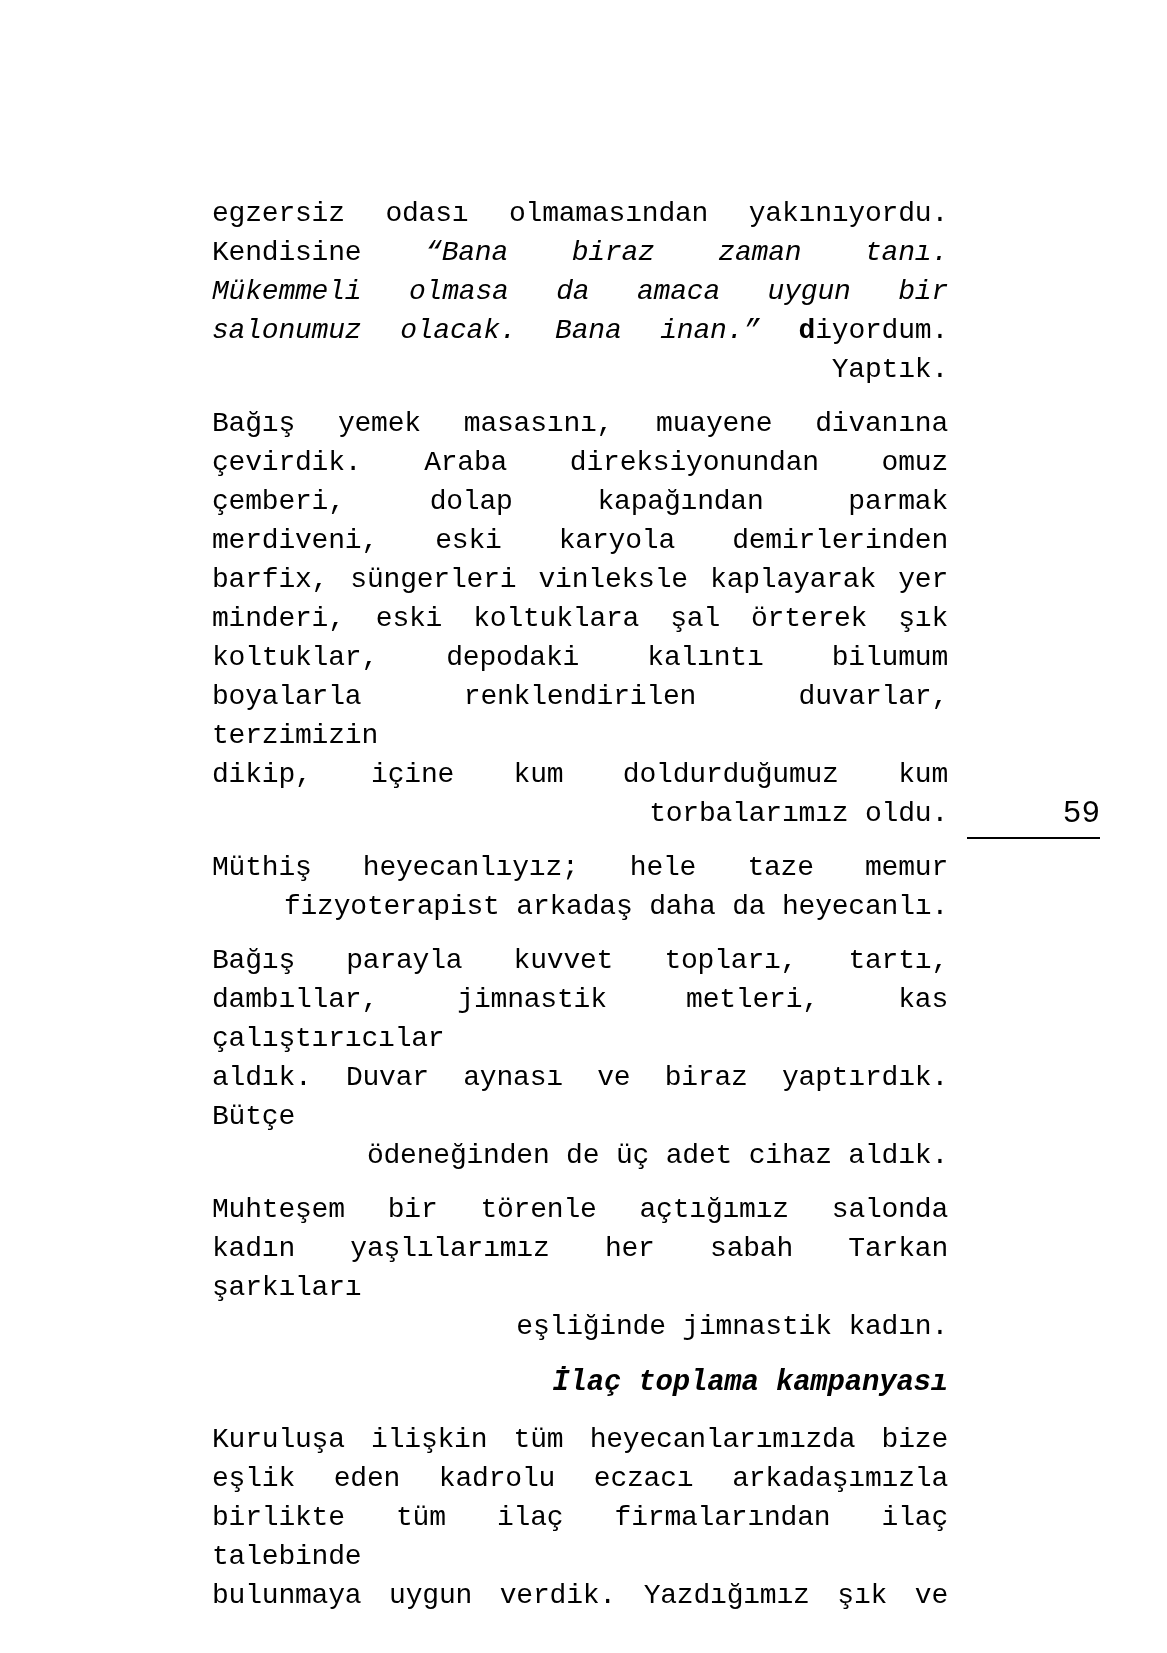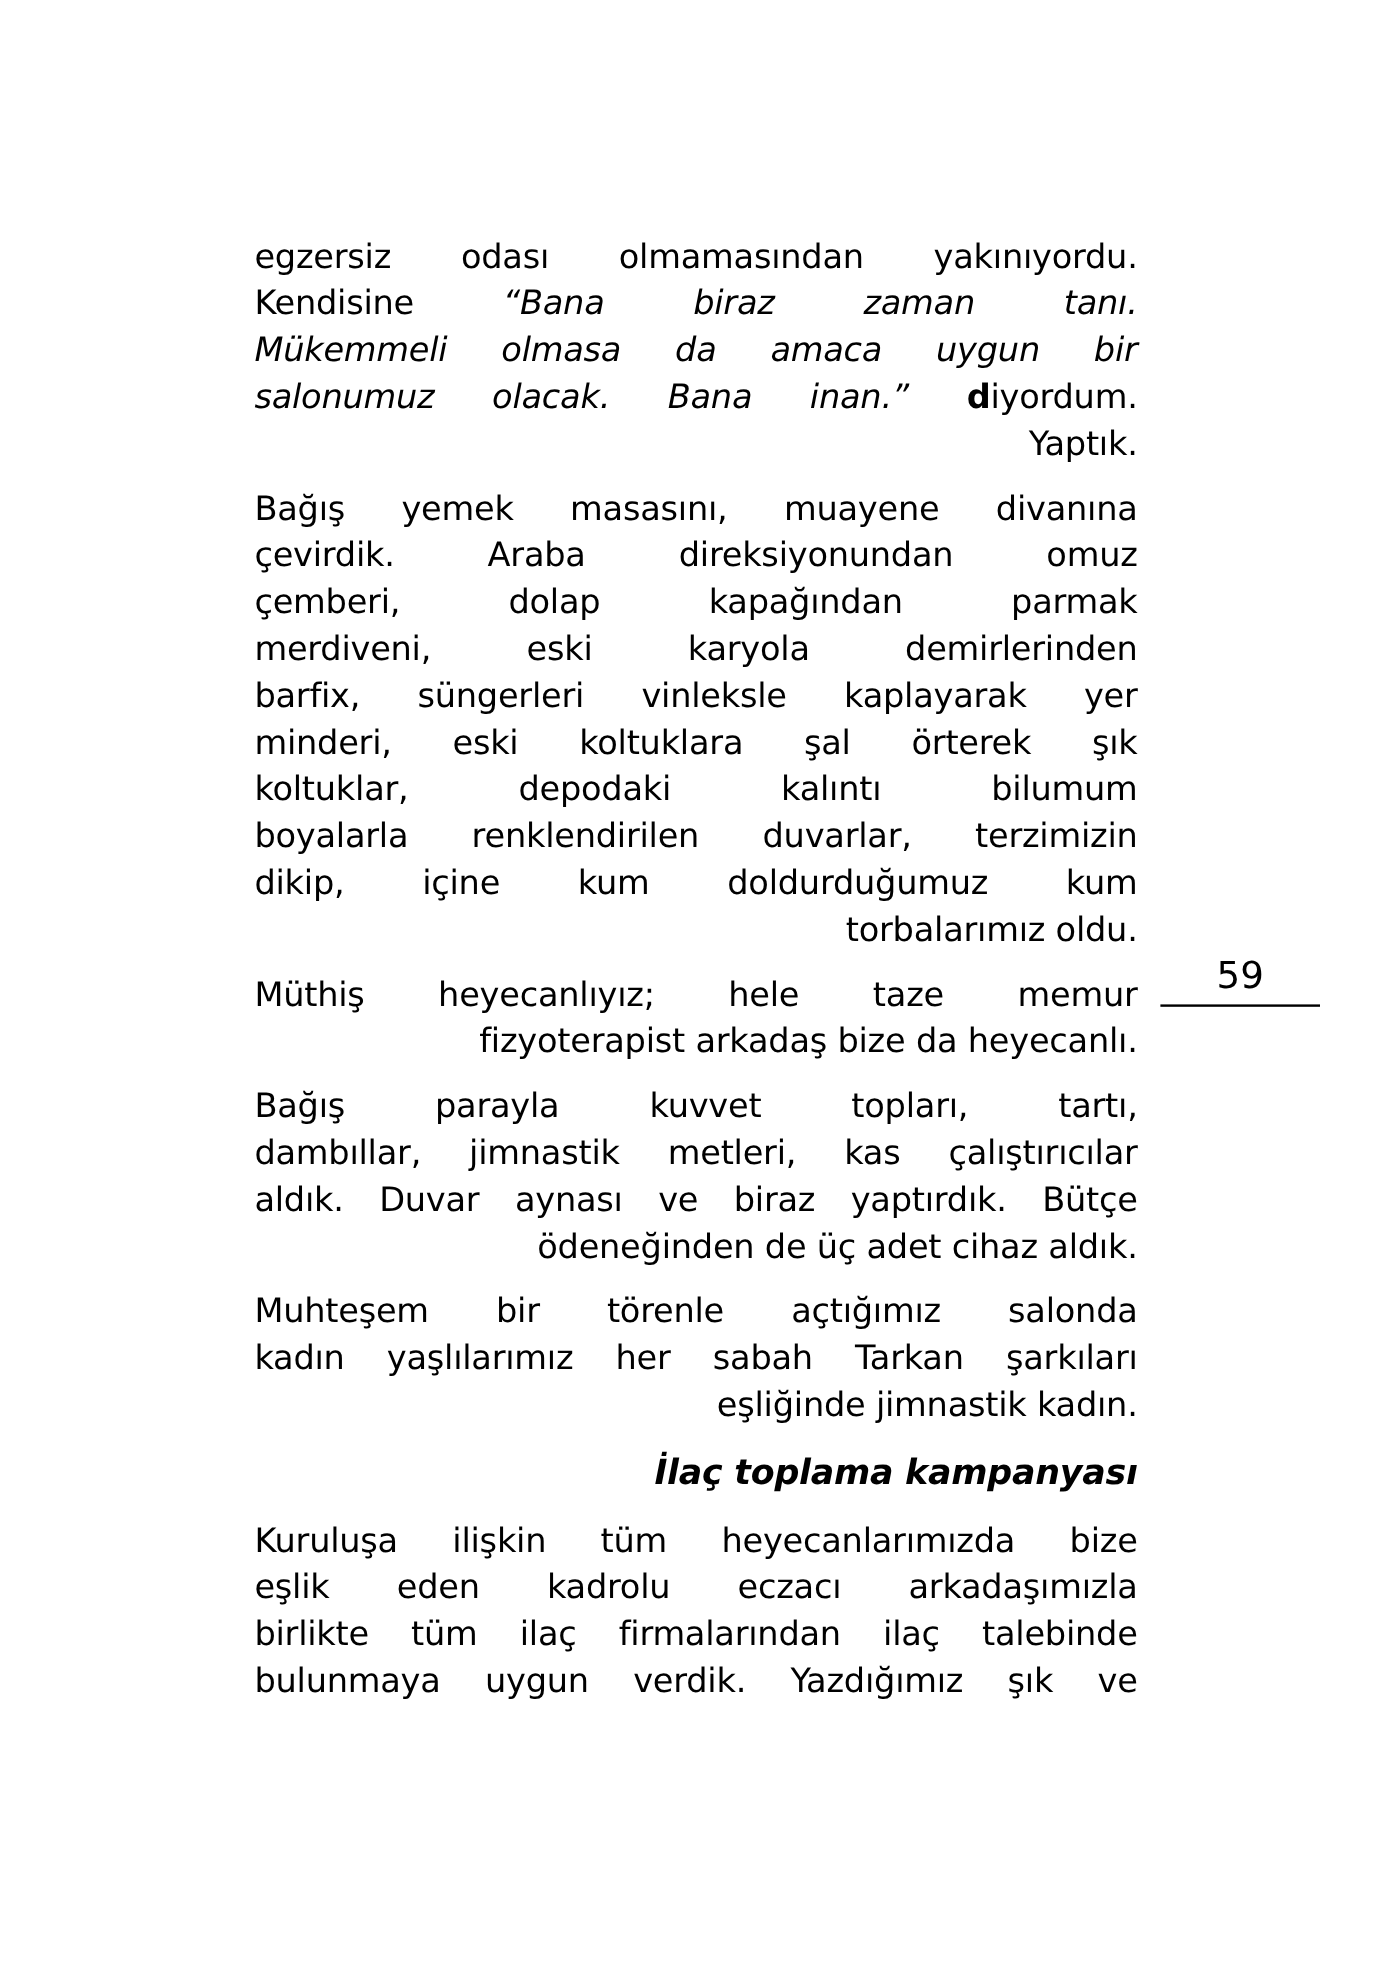--- a/index.html
+++ b/index.html
@@ -12,20 +12,21 @@
     height: 1653px;
     background: #ffffff;
     color: #000000;
     font-family: "DejaVu Sans", sans-serif;
     position: relative;
     overflow: hidden;
   }
   .page {
     position: absolute;
     inset: 0;
+    font-family: Liberation Mono, monospace;
   }
   .text-column {
     position: absolute;
     left: 212px;
     top: 194px;
     width: 736px;
   }
   .para {
     margin: 0 0 15px 0;
     font-size: 28px;
@@ -53,21 +54,21 @@
   .seg-bi { font-weight: bold; font-style: italic; }
   .page-number-block {
     position: absolute;
     left: 967px;
     top: 797px;
     width: 133px;
     border-bottom: 2px solid #000000;
     padding-bottom: 7px;
     font-size: 31px;
     line-height: 33px;
-    text-align: center;
+    text-align: right;
   }
 </style>
 </head>
 <body>
 
 <div class="page">
 
   <div class="text-column" id="text-column">
       <div class="para body">
         <div class="line j"><span class="seg-r">egzersiz odası olmamasından yakınıyordu.</span></div>
@@ -83,21 +84,21 @@
         <div class="line j"><span class="seg-r">merdiveni, eski karyola demirlerinden</span></div>
         <div class="line j"><span class="seg-r">barfix, süngerleri vinleksle kaplayarak yer</span></div>
         <div class="line j"><span class="seg-r">minderi, eski koltuklara şal örterek şık</span></div>
         <div class="line j"><span class="seg-r">koltuklar, depodaki kalıntı bilumum</span></div>
         <div class="line j"><span class="seg-r">boyalarla renklendirilen duvarlar, terzimizin</span></div>
         <div class="line j"><span class="seg-r">dikip, içine kum doldurduğumuz kum</span></div>
         <div class="line"><span class="seg-r">torbalarımız oldu.</span></div>
       </div>
       <div class="para body">
         <div class="line j"><span class="seg-r">Müthiş heyecanlıyız; hele taze memur</span></div>
-        <div class="line"><span class="seg-r">fizyoterapist arkadaş bize da heyecanlı.</span></div>
+        <div class="line"><span class="seg-r">fizyoterapist arkadaş daha da heyecanlı.</span></div>
       </div>
       <div class="para body">
         <div class="line j"><span class="seg-r">Bağış parayla kuvvet topları, tartı,</span></div>
         <div class="line j"><span class="seg-r">dambıllar, jimnastik metleri, kas çalıştırıcılar</span></div>
         <div class="line j"><span class="seg-r">aldık. Duvar aynası ve biraz yaptırdık. Bütçe</span></div>
         <div class="line"><span class="seg-r">ödeneğinden de üç adet cihaz aldık.</span></div>
       </div>
       <div class="para body">
         <div class="line j"><span class="seg-r">Muhteşem bir törenle açtığımız salonda</span></div>
         <div class="line j"><span class="seg-r">kadın yaşlılarımız her sabah Tarkan şarkıları</span></div>

